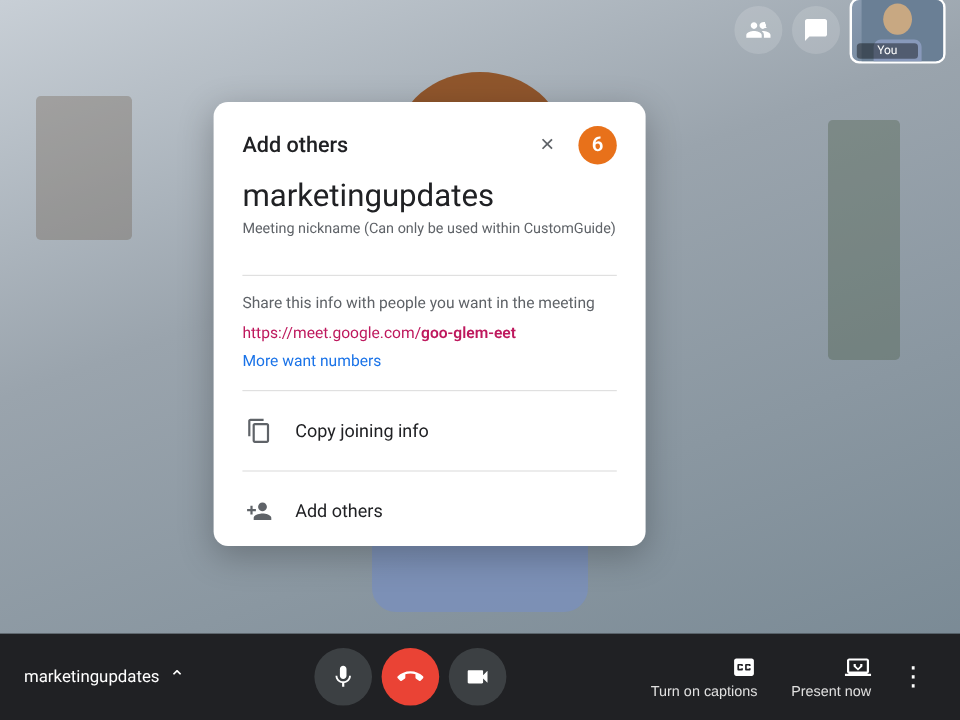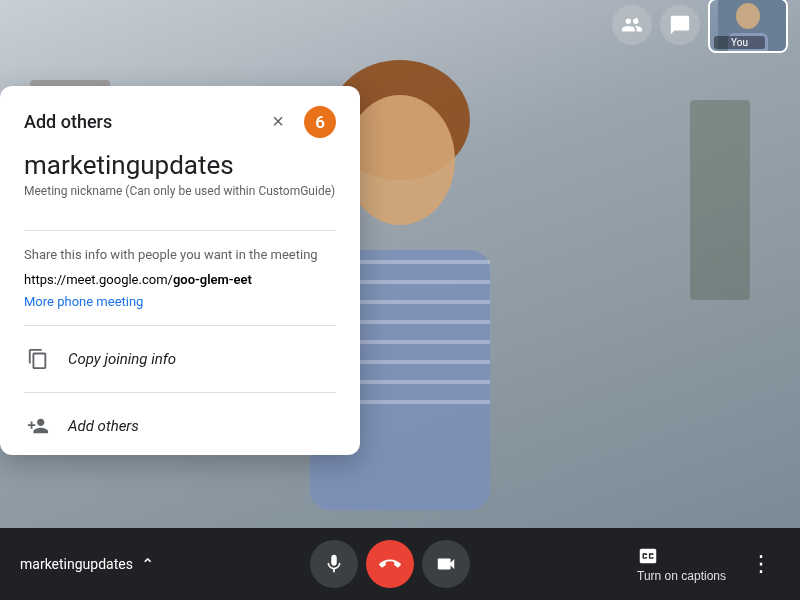--- a/index.html
+++ b/index.html
@@ -93,21 +93,21 @@
 
     
     .dialog-overlay {
       position: absolute;
       top: 0; left: 0;
       width: 716px;
       height: 540px;
       z-index: 20;
       display: flex;
       align-items: center;
-      justify-content: flex-start;
+      justify-content: center;
     }
 
     .dialog {
       background: #fff;
       border-radius: 12px;
       width: 360px;
       padding: 0;
       box-shadow: 0 8px 28px rgba(0,0,0,0.25);
       position: relative;
     }
@@ -186,21 +186,21 @@
     }
 
     .share-info-title {
       font-size: 13px;
       color: #5f6368;
       margin-bottom: 10px;
     }
 
     .meet-link {
       font-size: 13px;
-      color: #000000;
+      color: #be185d;
       margin-bottom: 4px;
     }
 
     .meet-link span.bold {
       font-weight: 600;
     }
 
     .dial-info {
       font-size: 13px;
       color: #202124;
@@ -221,21 +221,20 @@
       background: #e0e0e0;
       margin: 12px 0;
     }
 
     .action-row {
       display: flex;
       align-items: center;
       padding: 10px 0;
       cursor: pointer;
       gap: 16px;
-      font-style: italic;
     }
 
     .action-icon {
       color: #5f6368;
       font-size: 20px;
       width: 28px;
       display: flex;
       align-items: center;
       justify-content: center;
     }
@@ -312,21 +311,21 @@
 
     .bottom-right-actions {
       display: flex;
       align-items: center;
       gap: 4px;
     }
 
     .action-btn-text {
       display: flex;
       flex-direction: column;
-      align-items: flex-start;
+      align-items: flex-end;
       gap: 2px;
       background: none;
       border: none;
       cursor: pointer;
       color: #fff;
       padding: 4px 12px;
       border-radius: 8px;
     }
 
     .action-btn-text svg {
@@ -417,21 +416,21 @@
       <div class="meeting-name">marketingupdates</div>
       <div class="meeting-subtitle">Meeting nickname (Can only be used within CustomGuide)</div>
 
       <div class="divider"></div>
 
       <div class="share-info-section">
         <div class="share-info-title">Share this info with people you want in the meeting</div>
         <div class="meet-link">
           <span>https://meet.google.com/</span><span class="bold">goo-glem-eet</span>
         </div>
-        <a class="more-numbers" href="#">More phone meeting</a>
+        <a class="more-numbers" href="#">More want numbers</a>
       </div>
 
       <div class="divider2"></div>
 
       <div class="action-row">
         <span class="action-icon">
           <svg viewBox="0 0 24 24" width="22" height="22" fill="#5f6368" xmlns="http://www.w3.org/2000/svg">
             <path d="M16 1H4c-1.1 0-2 .9-2 2v14h2V3h12V1zm3 4H8c-1.1 0-2 .9-2 2v14c0 1.1.9 2 2 2h11c1.1 0 2-.9 2-2V7c0-1.1-.9-2-2-2zm0 16H8V7h11v14z"></path>
           </svg>
         </span>
@@ -476,17 +475,23 @@
     </button>
   </div>
 
   <div class="bottom-right-actions">
     <button class="action-btn-text">
       <svg viewBox="0 0 24 24" xmlns="http://www.w3.org/2000/svg">
         <path d="M19 4H5c-1.11 0-2 .9-2 2v12c0 1.1.89 2 2 2h14c1.1 0 2-.9 2-2V6c0-1.1-.9-2-2-2zm-8 7H9.5v-.5h-2v3h2V13H11v1c0 .55-.45 1-1 1H7c-.55 0-1-.45-1-1v-4c0-.55.45-1 1-1h3c.55 0 1 .45 1 1v1zm7 0h-1.5v-.5h-2v3h2V13H18v1c0 .55-.45 1-1 1h-3c-.55 0-1-.45-1-1v-4c0-.55.45-1 1-1h3c.55 0 1 .45 1 1v1z"></path>
       </svg>
       <span>Turn on captions</span>
     </button>
+    <button class="action-btn-text">
+      <svg viewBox="0 0 24 24" xmlns="http://www.w3.org/2000/svg">
+        <path d="M20 18c1.1 0 1.99-.9 1.99-2L22 6c0-1.1-.9-2-2-2H4c-1.1 0-2 .9-2 2v10c0 1.1.9 2 2 2H0v2h24v-2h-4zM4 6h16v10H4V6zm8 9l-4-3.53V9h2v1.97L12 13l2-2.03V9h2v2.47L12 15z"></path>
+      </svg>
+      <span>Present now</span>
+    </button>
     <button class="more-btn">
       <span>⋮</span>
     </button>
   </div>
 </div>
 
 </body></html>

